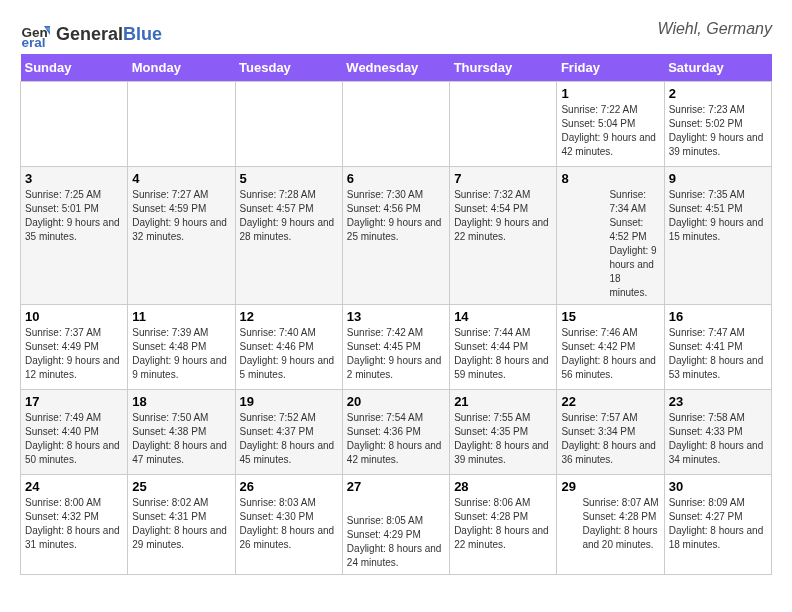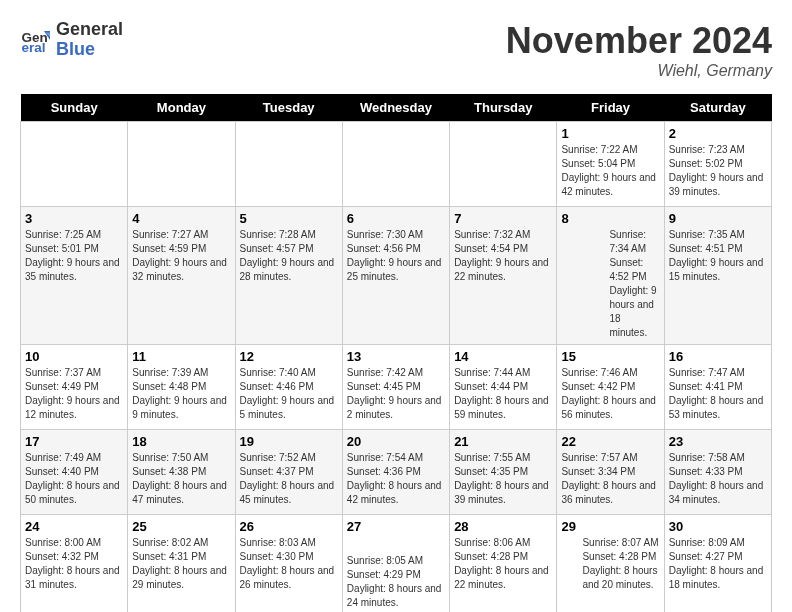--- a/index.html
+++ b/index.html
@@ -7,30 +7,30 @@
       font-family: Arial, sans-serif;
       background: #fff;
       width: 792px;
       min-height: 612px;
       padding: 20px;
     }
     .header-section {
       display: flex;
       justify-content: space-between;
       align-items: flex-start;
-      margin-bottom: 14px;
+      margin-bottom: 4px;
     }
     .logo {
       display: flex;
       align-items: center;
       gap: 6px;
     }
     .logo-text {
       display: flex;
-      flex-direction: column;
+      flex-direction: row;
       line-height: 1.1;
     }
     .logo-general {
       font-size: 18px;
       font-weight: bold;
       color: #333;
     }
     .logo-blue {
       font-size: 18px;
       font-weight: bold;
@@ -52,24 +52,24 @@
       font-size: 16px;
       color: #555;
       font-style: italic;
     }
     .calendar-table {
       width: 100%;
       border-collapse: collapse;
       font-size: 11px;
     }
     .calendar-table th {
-      background-color: #000000;
+      background-color: #8b5cf6;
       color: white;
       padding: 6px 4px;
-      text-align: center;
+      text-align: left;
       font-size: 13px;
       font-weight: bold;
     }
     .calendar-table td {
       border: 1px solid #ccc;
       vertical-align: top;
       padding: 4px;
       height: 85px;
       width: calc(100% / 7);
       background: #fff;
@@ -102,21 +102,20 @@
       <text x="2" y="36" font-size="18" font-weight="bold" fill="#3a6bbf">eral</text>
       <polygon points="32,8 40,8 40,20" fill="#3a6bbf"></polygon>
       <polygon points="34,10 40,10 40,16" fill="#6a9de0"></polygon>
     </svg>
     <div class="logo-text">
       <span class="logo-general">General</span>
       <span class="logo-blue">Blue</span>
     </div>
   </div>
   <div class="title-section">
-    <div class="month-title">November 2024</div>
     <div class="location-title">Wiehl, Germany</div>
   </div>
 </div>
 
 <table class="calendar-table">
   <thead>
     <tr>
       <th>Sunday</th>
       <th>Monday</th>
       <th>Tuesday</th>

